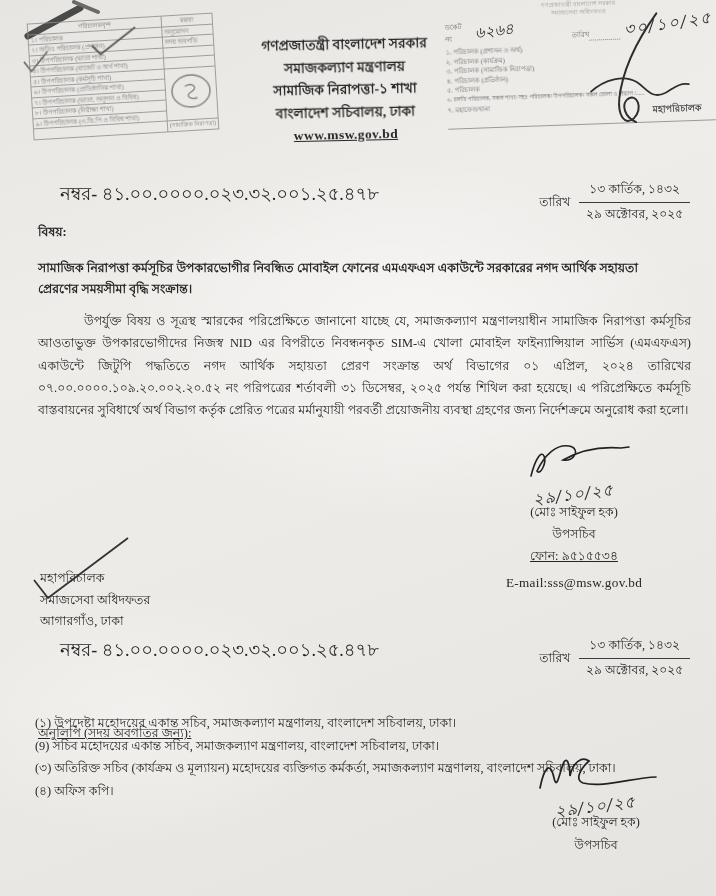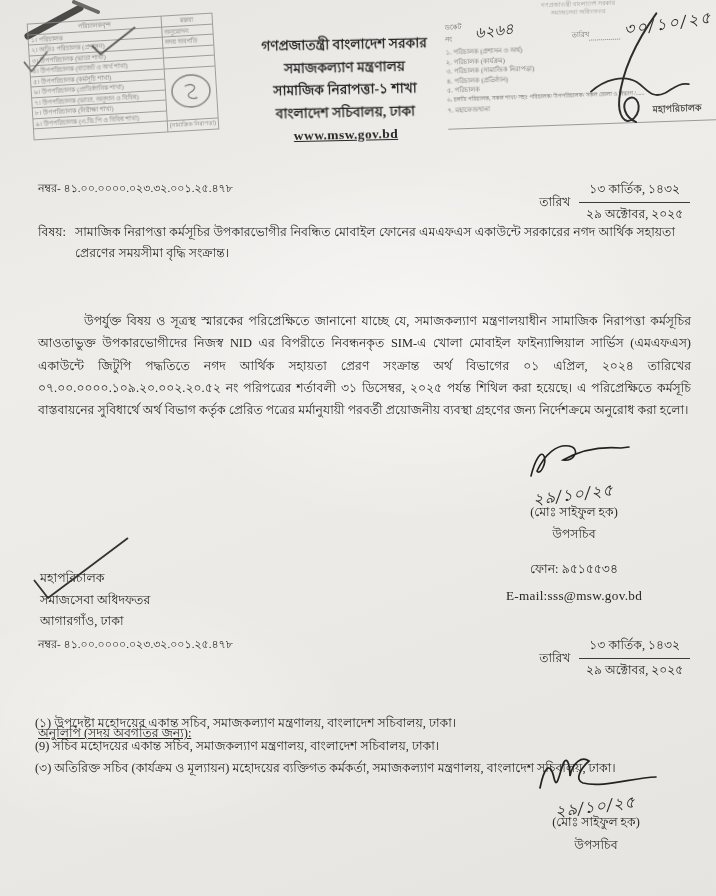--- a/index.html
+++ b/index.html
@@ -27,36 +27,36 @@
   .lhead .web{font-size:13.5px;font-weight:bold;text-decoration:underline;margin-top:3px;letter-spacing:.4px;}
   
   .rstamp{left:446px;top:0px;width:268px;height:124px;transform:rotate(-2deg);border-bottom:1px solid #9a9a9a;}
   .rstamp .org{font-size:6.2px;color:#9b9b9b;text-align:center;line-height:8px;filter:blur(.5px);}
   .rstamp .row{display:flex;align-items:flex-end;font-size:7px;color:#707070;}
   .rstamp .list{margin-top:2px;font-size:6.7px;line-height:9.6px;color:#6c6c6c;filter:blur(.35px);white-space:nowrap;}
   .rstamp .dg{position:absolute;right:14px;bottom:4px;font-size:9.5px;font-weight:bold;color:#555;}
   .hand{font-family:"DejaVu Serif",serif;font-style:italic;color:#2c2c2c;}
   
   .refrow{left:38px;width:652px;display:flex;justify-content:space-between;align-items:flex-start;}
-  .memono{font-size:11px;white-space:nowrap;}
+  .memono{font-size:18px;white-space:nowrap;margin-left:22px;}
   .dateblock{display:flex;align-items:center;gap:9px;}
   .datefrac{display:flex;flex-direction:column;align-items:center;font-size:12.3px;}
   .datefrac .top{padding:0 10px 2px;border-bottom:1.2px solid #3b3b3b;white-space:nowrap;}
   .datefrac .bot{padding-top:2px;white-space:nowrap;}
   
-  .subj{left:38px;top:222px;width:655px;display:flex;gap:9px;font-weight:400;}
+  .subj{left:38px;top:222px;width:655px;display:flex;gap:15px;font-weight:700;flex-direction:column;}
   .subj .txt{width:600px;text-align:justify;}
   .src{left:38px;top:281px;width:660px;font-size:12.2px;white-space:nowrap;}
   .bodypara{left:38px;top:310px;width:653px;text-align:justify;text-indent:46px;font-size:12.4px;line-height:22.3px;}
   .encl{left:38px;top:452px;font-size:12.4px;}
   
   .sig1{left:462px;top:438px;width:224px;text-align:center;}
   .sig1 .nm{font-size:12.3px;margin-top:-6px;}
   .sig1 .ds{font-size:12.4px;margin-top:2px;}
-  .sig1 .ph{font-size:12.4px;margin-top:15px;}
+  .sig1 .ph{font-size:12.4px;margin-top:2px;text-decoration:underline;}
   .sig1 .em{font-size:13.2px;margin-top:8px;letter-spacing:.3px;}
   .handdate{display:inline-block;font-size:16px;transform:rotate(-7deg);letter-spacing:1px;}
   .sig2{left:498px;top:748px;width:196px;text-align:center;}
   .sig2 .nm{font-size:12.3px;margin-top:-8px;}
   .sig2 .ds{font-size:12.4px;margin-top:3px;}
   
   .addr{left:40px;top:568px;}
   .addr .ln{font-size:12.5px;line-height:21.5px;}
   .copies-hd{left:38px;top:724px;font-size:12.4px;text-decoration:underline;}
   .copyitem{font-size:12.35px;line-height:22.6px;white-space:nowrap;}
@@ -220,20 +220,21 @@
         <span class="bot">২৯ অক্টোবর, ২০২৫</span>
       </span>
     </div>
   </div>
 
   <div class="abs copies-hd scan">অনুলিপি (সদয় অবগতির জন্য):</div>
   <div class="abs copylist scan">
     <div class="copyitem">(১) উপদেষ্টা মহোদয়ের একান্ত সচিব, সমাজকল্যাণ মন্ত্রণালয়, বাংলাদেশ সচিবালয়, ঢাকা।</div>
     <div class="copyitem">(9) সচিব মহোদয়ের একান্ত সচিব, সমাজকল্যাণ মন্ত্রণালয়, বাংলাদেশ সচিবালয়, ঢাকা।</div>
     <div class="copyitem">(৩) অতিরিক্ত সচিব (কার্যক্রম ও মূল্যায়ন) মহোদয়ের ব্যক্তিগত কর্মকর্তা, সমাজকল্যাণ মন্ত্রণালয়, বাংলাদেশ সচিবালয়, ঢাকা।</div>
+    <div class="copyitem">(৪) অফিস কপি।</div>
   </div>
 
   <div class="abs sig2 scan">
     <svg width="140" height="46" viewBox="0 0 140 46" style="margin:0 auto">
       <path d="M14 40 C18 20 24 12 28 30 C31 44 34 22 38 14 C42 8 44 20 44 28 C47 14 56 8 63 13 C55 20 48 32 57 35 C76 40 106 30 130 29" stroke="#222" stroke-width="1.7" fill="none" stroke-linecap="round"></path>
     </svg>
     <div class="hand handdate">২৯/১০/২৫</div>
     <div class="nm">(মোঃ সাইফুল হক)</div>
     <div class="ds">উপসচিব</div>
   </div>

